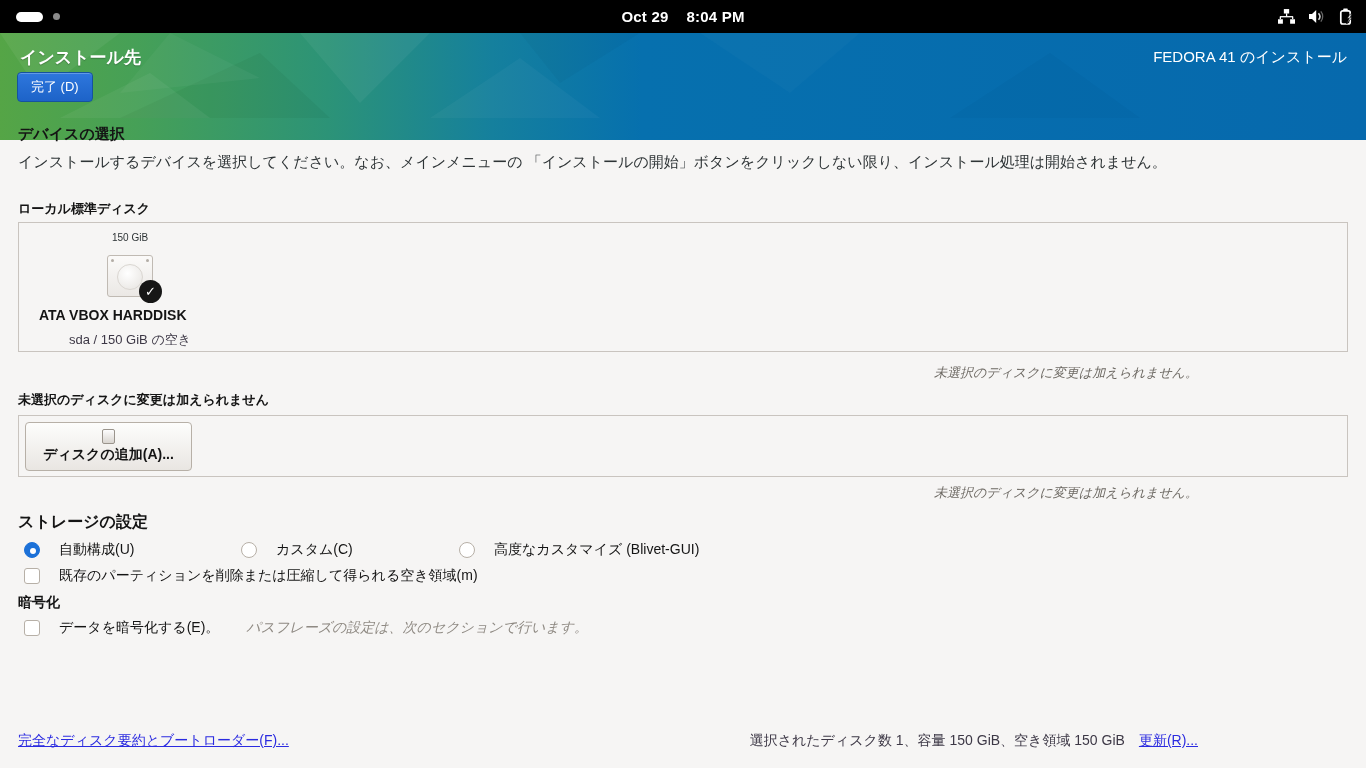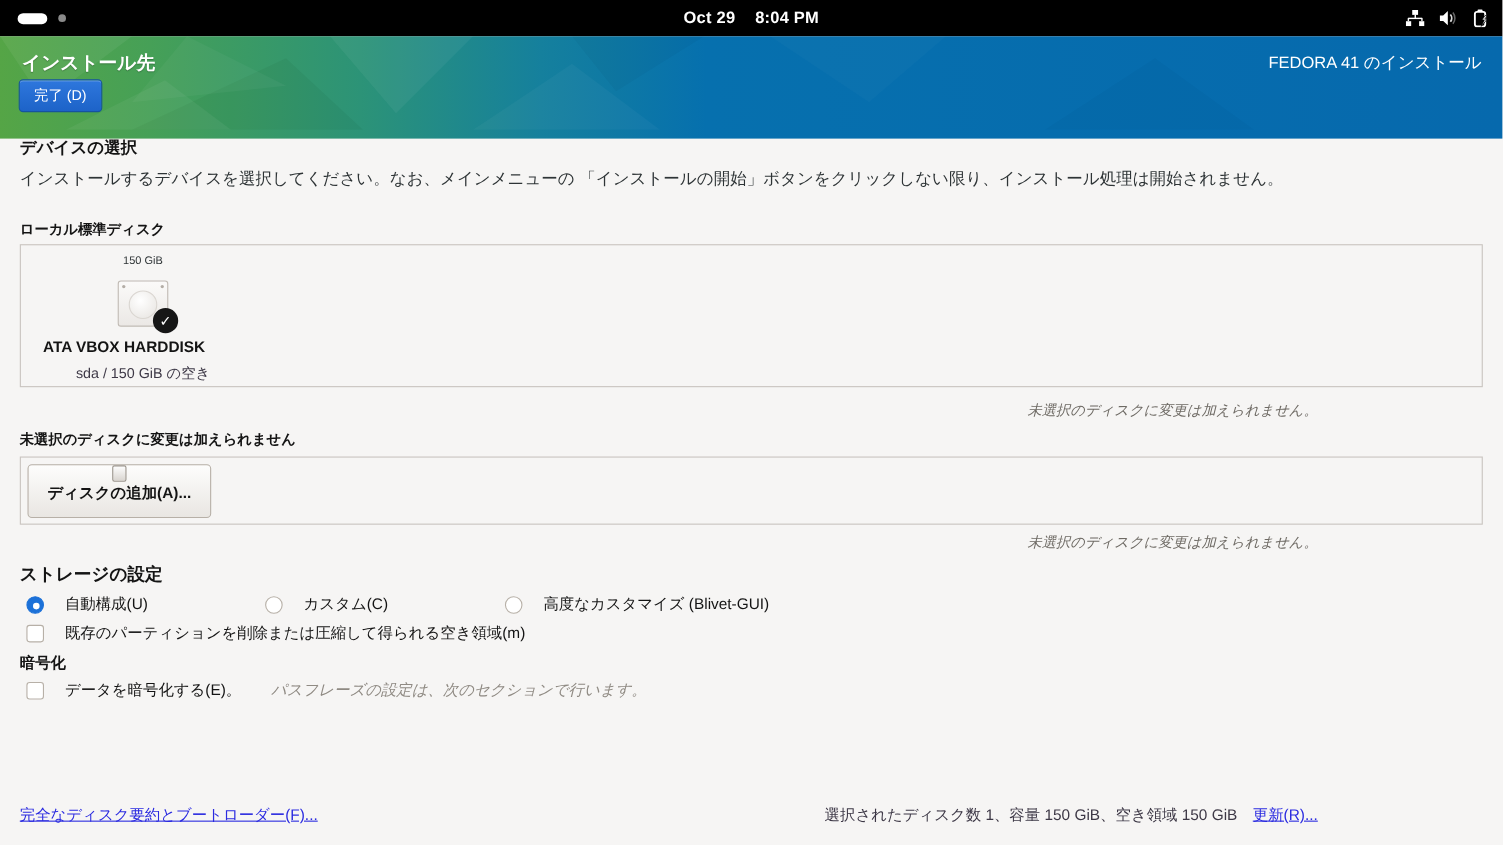--- a/index.html
+++ b/index.html
@@ -19,21 +19,21 @@
   .dot  { width:7px;  height:7px;  border-radius:50%; background:#8a8a8a; display:inline-block; }
   .tb-clock {
     position:absolute; left:0; right:0; text-align:center;
     font-weight:bold; font-size:15px; letter-spacing:.2px;
   }
   .tb-clock .tb-time { margin-left:18px; }
   .tb-right { position:absolute; right:12px; display:flex; align-items:center; gap:13px; height:100%; }
 
   
   .banner {
-    position:absolute; top:33px; left:0; width:1366px; height:93px;
+    position:absolute; top:33px; left:0; width:1366px; height:107px;
     background:linear-gradient(90deg,#55a546 0%,#46a057 10%,#2c9377 24%,#15809d 36%,#0670ae 47%,#0669ad 100%);
     color:#fff;
   }
   .banner svg.poly { position:absolute; inset:0; }
   .banner-title {
     position:absolute; left:20px; top:13px; font-size:17px; font-weight:bold;
     text-shadow:0 1px 1px rgba(0,0,0,.25);
   }
   .done-btn {
     position:absolute; left:17px; top:39px;
@@ -74,21 +74,21 @@
     font-size:13px; font-weight:bold;
   }
   .disk-name   { position:absolute; top:84px;  left:0; width:100%; text-align:left; font-size:14px; font-weight:bold; color:#141414; }
   .disk-detail { position:absolute; top:108px; left:0; width:100%; text-align:center; font-size:13px; color:#3d3846; }
 
   
   .add-btn {
     position:absolute; left:6px; top:6px; width:167px; height:49px;
     background:linear-gradient(180deg,#fdfdfc,#e9e6e2);
     border:1px solid #b7b0a7; border-radius:4px; cursor:pointer;
-    display:flex; flex-direction:column; align-items:center; gap:2px;
+    display:flex; flex-direction:column; align-items:center; justify-content:center; gap:2px;
     font-family:inherit;
   }
   .mini-disk { width:13px; height:15px; border-radius:2px;
     background:linear-gradient(180deg,#fdfdfd,#d9d5d0); border:1px solid #9a948c; }
   .add-btn-label { font-size:14px; font-weight:bold; color:#141414; }
 
   
   .opt { position:absolute; display:flex; align-items:center; gap:19px; cursor:pointer; }
   .opt-label { font-size:14px; color:#141414; }
   .radio { width:16px; height:16px; border-radius:50%; background:#fff; border:1px solid #b7b0a7; flex:none; position:relative; }

